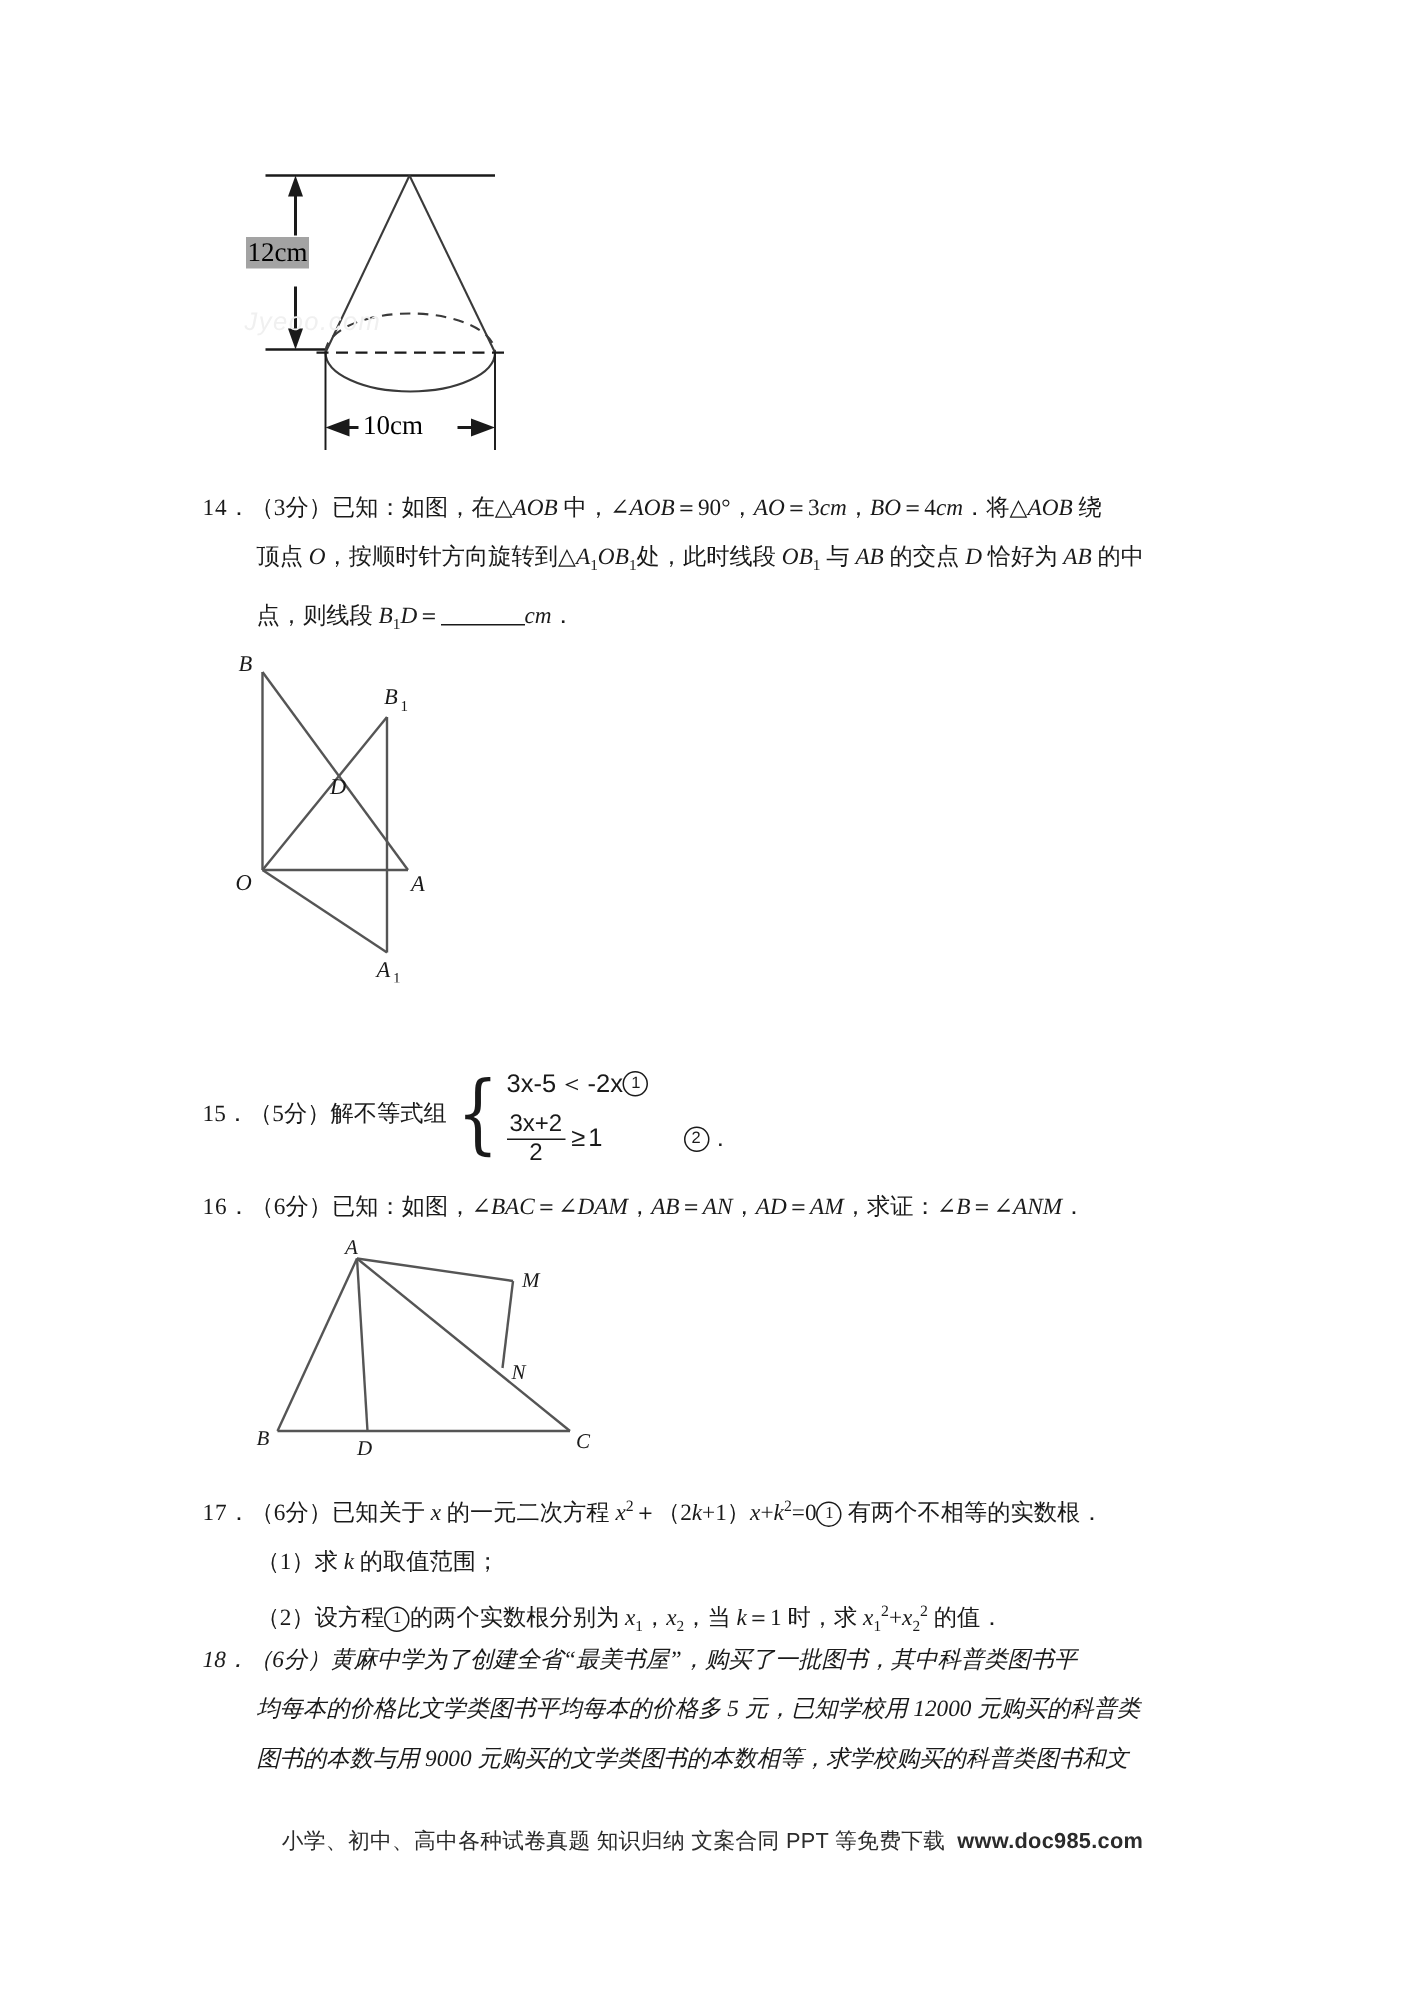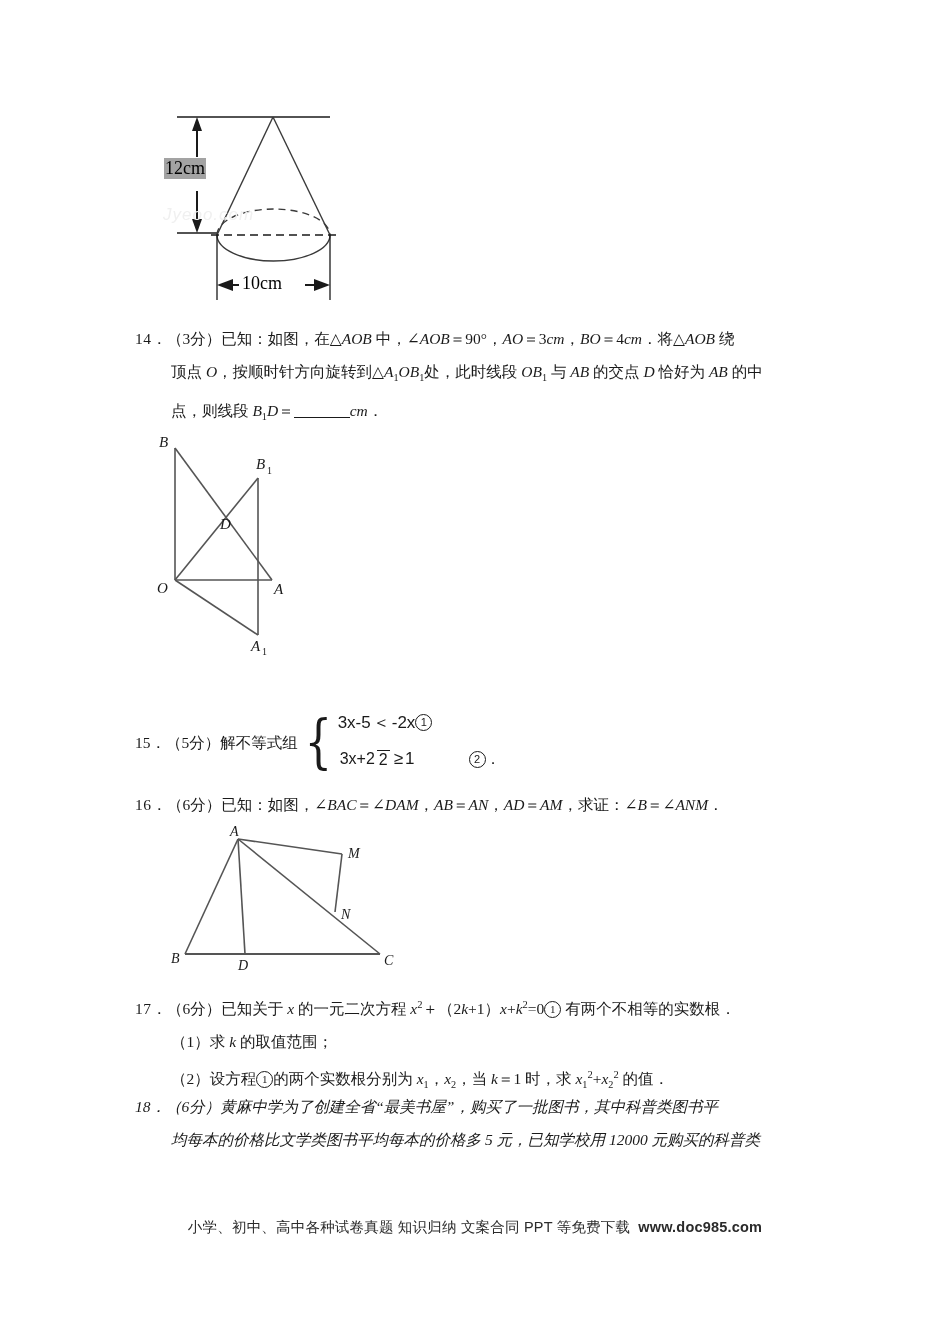--- a/index.html
+++ b/index.html
@@ -120,21 +120,21 @@
     align-items: center;
     font-size: 17px;
     white-space: nowrap;
     height: 33px;
   }
   .sys-line.second {
     height: 40px;
   }
   .frac {
     display: inline-flex;
-    flex-direction: row;
+    flex-direction: column;
     align-items: center;
     vertical-align: middle;
     margin-right: 2px;
   }
   .frac .numer {
     font-size: 16px;
     line-height: 18px;
     padding: 0 2px;
   }
   .frac .denom {
@@ -326,19 +326,20 @@
       （1）求 <i>k</i> 的取值范围；
     </div>
     <div class="qline indent">
       （2）设方程<span class="circnum">1</span>的两个实数根分别为 <i>x</i><span class="sub">1</span>，<i>x</i><span class="sub">2</span>，当 <i>k</i>＝1 时，求 <i>x</i><span class="sub">1</span><span class="supn">2</span>+<i>x</i><span class="sub">2</span><span class="supn">2</span> 的值．
     </div>
   </div>
 
   <div class="qblock" style="top:1090px;font-style:italic;">
     <div class="qline">18．（6分）黄麻中学为了创建全省“最美书屋”，购买了一批图书，其中科普类图书平</div>
     <div class="qline indent">均每本的价格比文学类图书平均每本的价格多 5 元，已知学校用 12000 元购买的科普类</div>
+    <div class="qline indent">图书的本数与用 9000 元购买的文学类图书的本数相等，求学校购买的科普类图书和文</div>
   </div>
 
   <div class="footer" style="top:1218px;">
     <span>小学、初中、高中各种试卷真题 知识归纳 文案合同 PPT 等免费下载</span><span class="url">www.doc985.com</span>
   </div>
 
 </div>
 
 </body></html>

